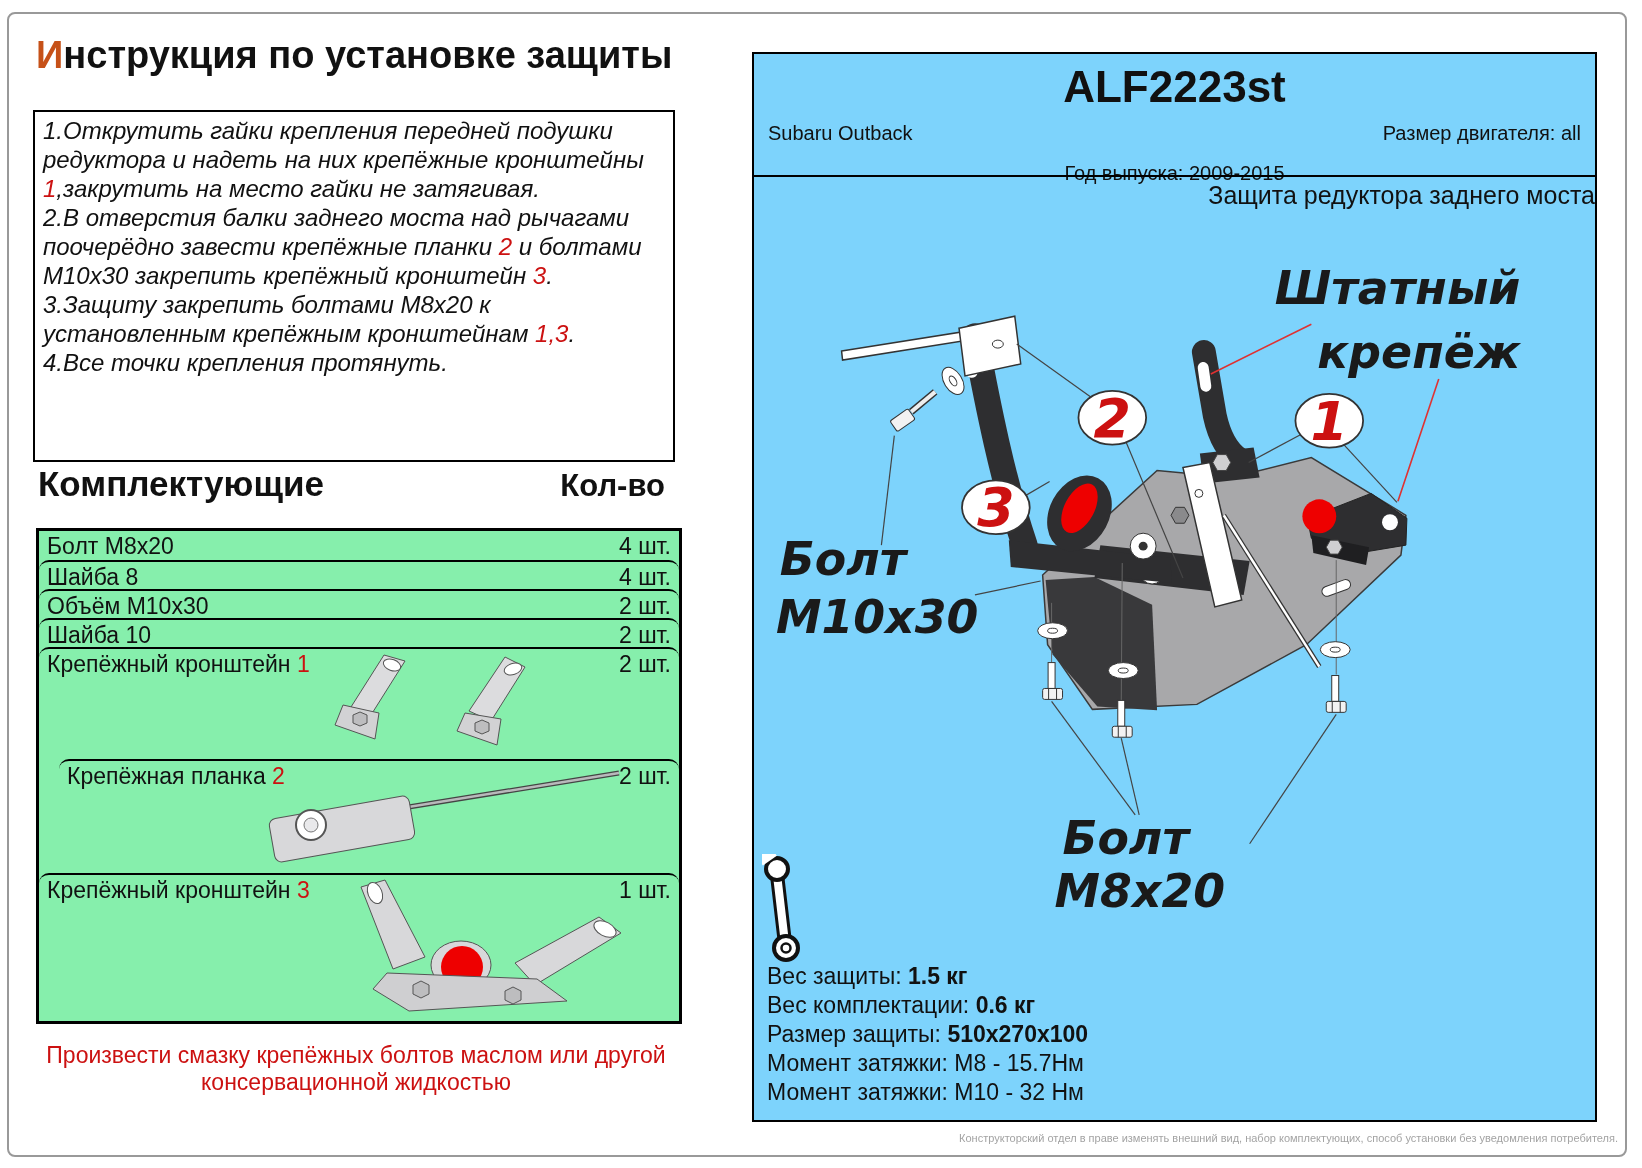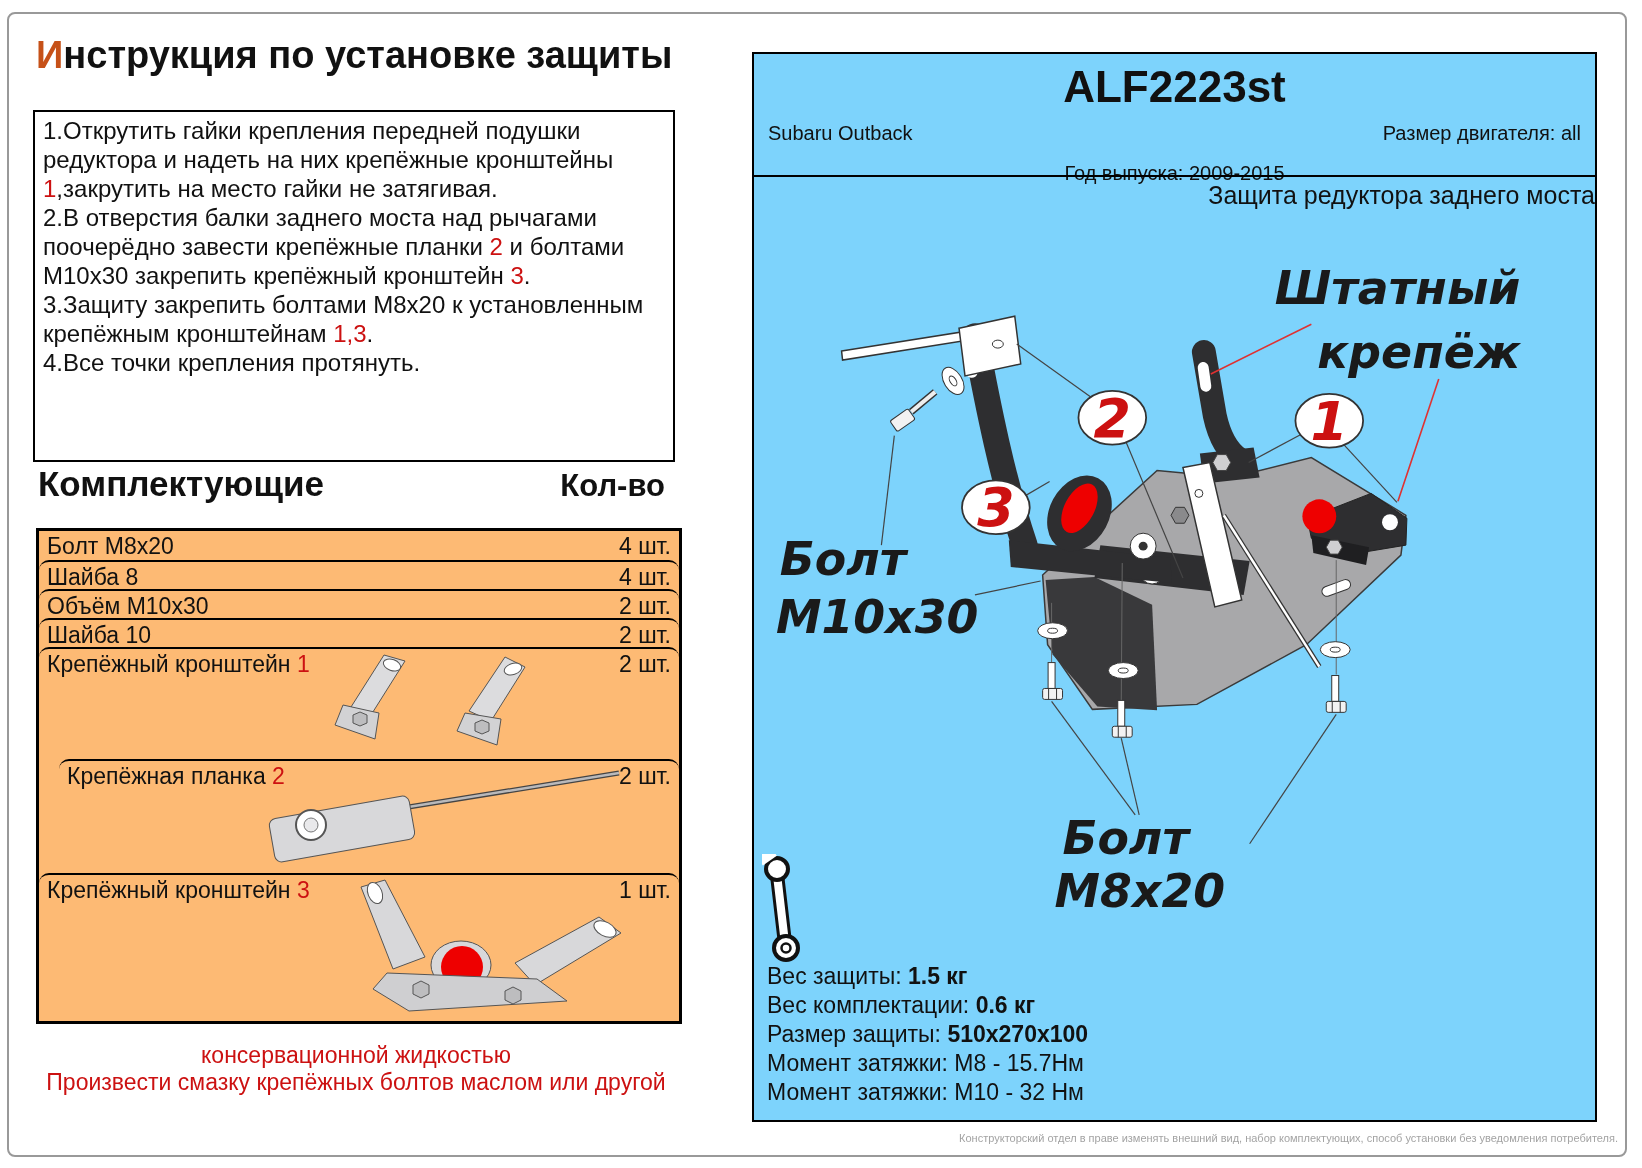--- a/index.html
+++ b/index.html
@@ -4,26 +4,26 @@
 <style>
   html,body{margin:0;padding:0;}
   body{width:1642px;height:1168px;background:#fff;position:relative;
        font-family:"Liberation Sans", sans-serif;color:#111;overflow:hidden;}
   .abs{position:absolute;}
   .page-border{left:7px;top:12px;width:1616px;height:1141px;border:2px solid #999;border-radius:8px;}
   
   .doc-title{left:36px;top:34px;font-size:38px;font-weight:bold;letter-spacing:0;}
   .doc-title .accent{color:#c65118;}
   .instr-box{left:33px;top:110px;width:642px;height:352px;border:2px solid #000;
-             box-sizing:border-box;padding:4px 8px;font-size:24px;line-height:29px;}
+             box-sizing:border-box;padding:4px 8px;font-size:24px;line-height:29px;font-style:italic;}
   .instr-box p{margin:0;}
   .red{color:#cc1111;}
   .parts-heading{left:38px;top:464px;font-size:35px;font-weight:bold;}
   .qty-heading{left:420px;top:468px;width:245px;text-align:right;font-size:31px;font-weight:bold;}
-  .parts-table{left:36px;top:528px;width:646px;border:3px solid #000;box-sizing:border-box;background:#fdba74;}
+  .parts-table{left:36px;top:528px;width:646px;border:3px solid #000;box-sizing:border-box;background:#86efac;}
   .prow{position:relative;padding:2px 8px 0 8px;font-size:23px;box-sizing:border-box;}
   .prow + .prow{border-top:2px solid #000;border-radius:10px;}
   .prow .qty{position:absolute;right:8px;top:2px;}
   .r-small{height:29px;}
   .r5{height:112px;} .r6{height:114px;margin-left:20px;} .r7{height:148px;}
   .part-img{position:absolute;}
   .note{left:33px;top:1042px;width:646px;text-align:center;color:#cc1111;font-size:23px;line-height:27px;}
   
   .panel{left:752px;top:52px;width:845px;height:1070px;border:2px solid #000;box-sizing:border-box;background:#7dd3fc;}
   .panel-code{position:absolute;left:0;right:0;top:8px;text-align:center;font-size:44px;font-weight:bold;}
@@ -102,22 +102,22 @@
       <ellipse cx="192" cy="88" rx="30" ry="24" fill="#d8d8da" stroke="#555"></ellipse>
       <circle cx="193" cy="90" r="21" fill="#ee0000"></circle>
       <polygon points="118,96 268,102 298,124 140,134 104,112" fill="#cfcfd1" stroke="#555"></polygon>
       <polygon points="144,108 152,104 160,108 160,117 152,121 144,117" fill="#bdbdbf" stroke="#555"></polygon>
       <polygon points="236,114 244,110 252,114 252,123 244,127 236,123" fill="#bdbdbf" stroke="#555"></polygon>
     </svg>
   </div>
 </div>
 
 <div class="abs note">
+  <div>Произвести смазку крепёжных болтов маслом или другой</div>
   <div>консервационной жидкостью</div>
-  <div>Произвести смазку крепёжных болтов маслом или другой</div>
 </div>
 
 <div class="abs panel">
   <div class="panel-code">ALF2223st</div>
   <div class="panel-info">
     <span class="car">Subaru Outback</span>
     <span class="year">Год выпуска: 2009-2015</span>
     <span class="engine">Размер двигателя: all</span>
   </div>
   <div class="panel-divider"></div>

